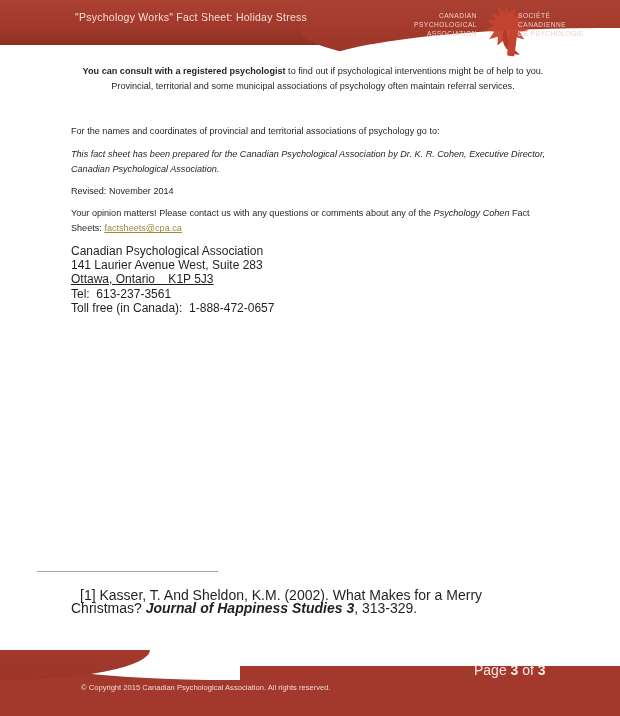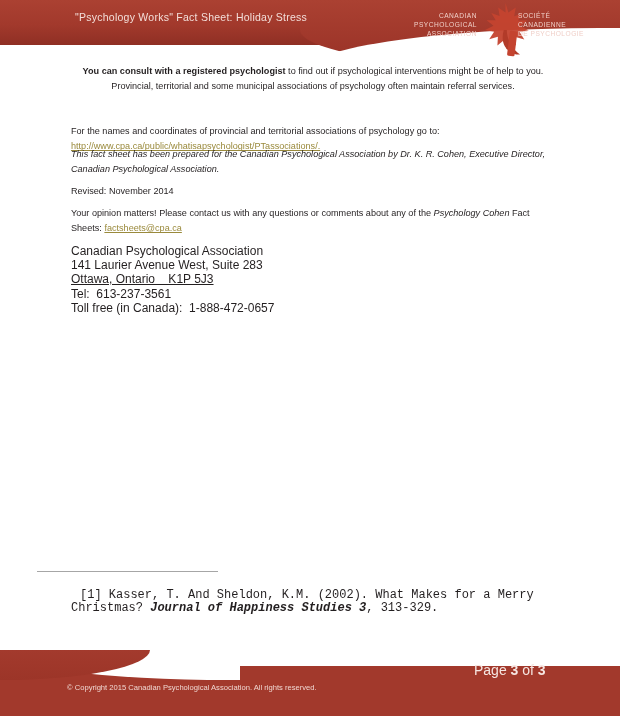--- a/index.html
+++ b/index.html
@@ -145,25 +145,24 @@
     top: 571px;
     width: 181px;
     height: 1px;
     background: #a6a6a6;
   }
   .footnote {
     position: absolute;
     left: 71px;
     top: 589px;
     width: 470px;
-    font-size: 12px;
+    font-size: 14px;
     line-height: 12.6px;
     color: #231f20;
     text-indent: 9px;
-    font-family: Liberation Mono, monospace;
   }
   .footnote b { font-weight: bold; font-style: italic; }
 
   
   .page-footer {
     position: absolute;
     left: 0;
     top: 650px;
     width: 620px;
     height: 66px;
@@ -192,21 +191,21 @@
     left: 0;
     top: 0;
     width: 150px;
     height: 30px;
     background: #a2392c;
     background-image: linear-gradient(180deg, #a33a2d 0%, #9c3528 100%);
     border-bottom-right-radius: 150px 30px;
   }
   .footer-copyright {
     position: absolute;
-    left: 67px;
+    left: 81px;
     top: 683px;
     font-size: 7.6px;
     color: #f0d6d0;
     white-space: nowrap;
     z-index: 5;
   }
   .footer-page {
     position: absolute;
     left: 474px;
     top: 662px;
@@ -249,21 +248,20 @@
 </div>
 
 <div class="content">
 
   <div class="para" style="top:64px;text-align:center;">
     <b>You can consult with a registered psychologist</b><span> to find out if psychological interventions might be of help to you. Provincial, territorial and some municipal associations of psychology often maintain referral services.</span>
   </div>
 
   <div class="para" style="top:124px;">
     <span>For the names and coordinates of provincial and territorial associations of psychology go to:</span><br>
-    <span class="link-url">http://www.cpa.ca/public/whatisapsychologist/PTassociations/.</span>
   </div>
 
   <div class="para ital" style="top:147px;">This fact sheet has been prepared for the Canadian Psychological Association by Dr. K. R. Cohen, Executive Director, Canadian Psychological Association.</div>
 
   <div class="para" style="top:184px;">Revised: November 2014</div>
 
   <div class="para" style="top:206px;">
     <span>Your opinion matters! Please contact us with any questions or comments about any of the </span><i>Psychology Cohen</i><span> Fact Sheets:  </span><span class="link-mail">factsheets@cpa.ca</span>
   </div>
 

